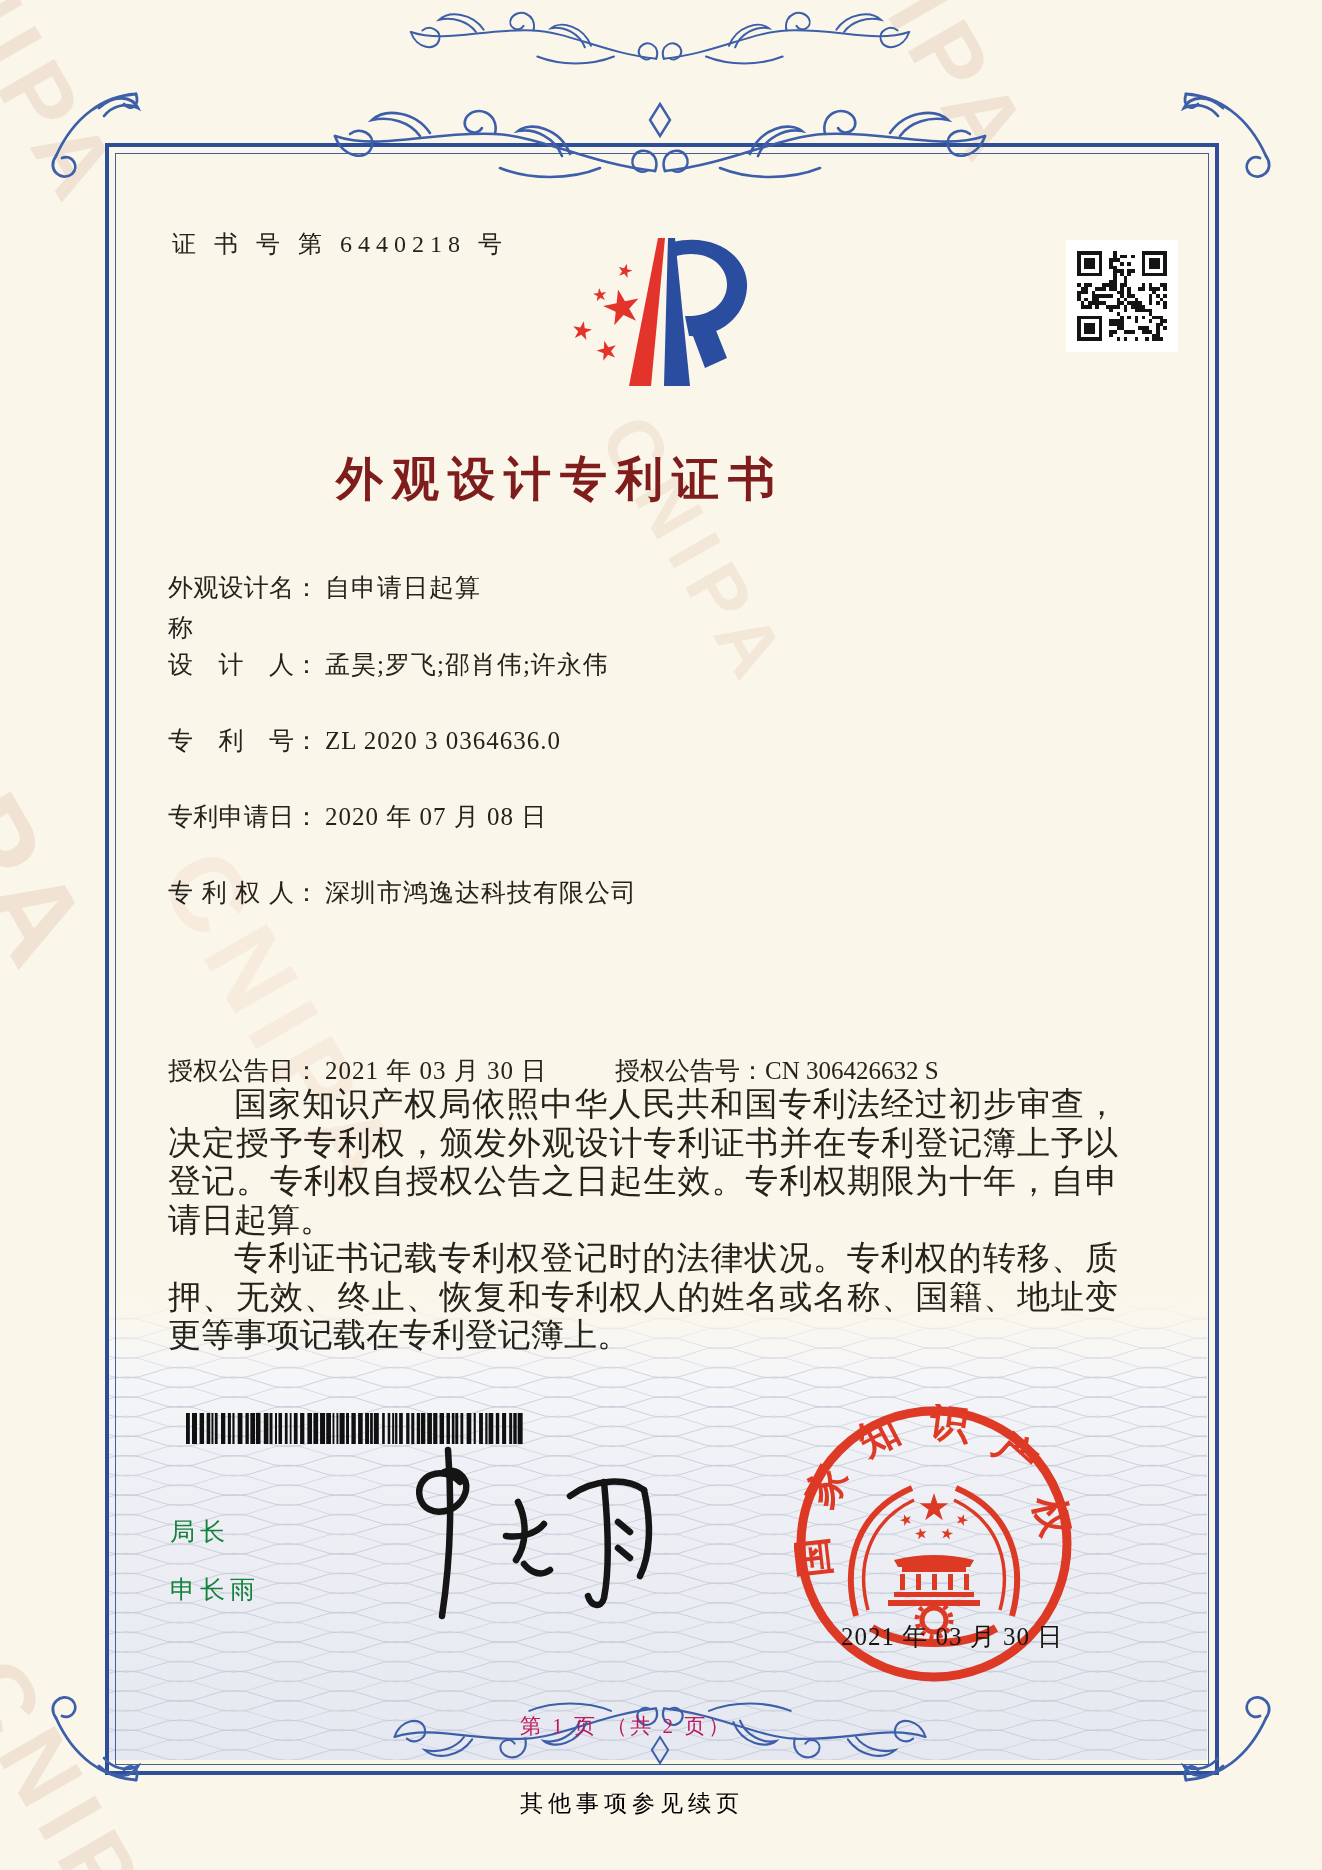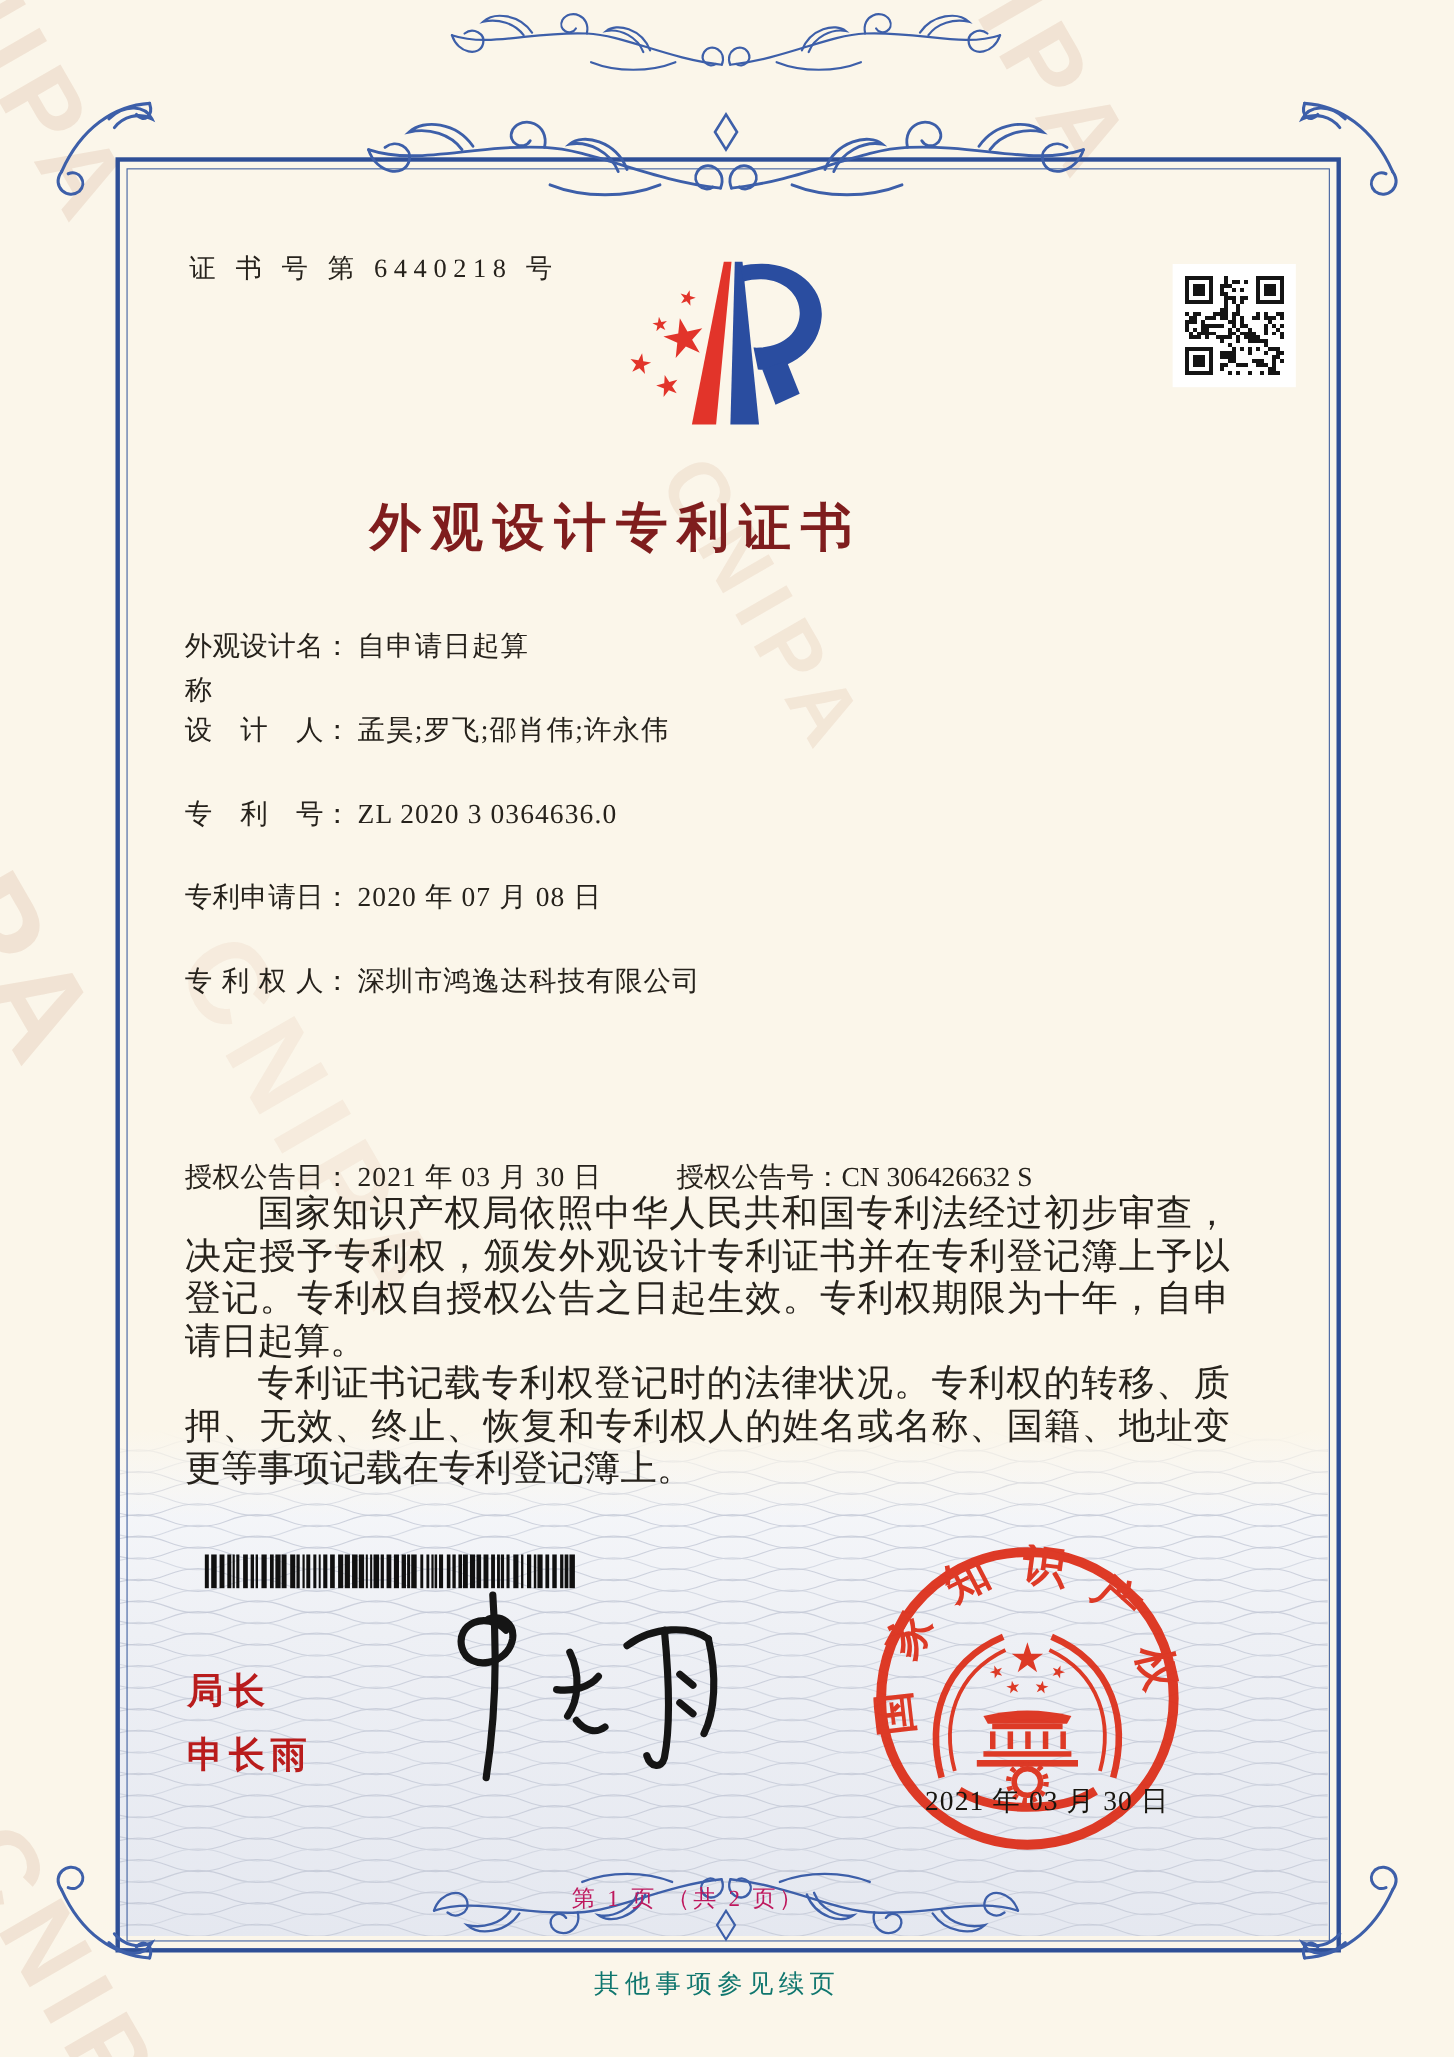--- a/index.html
+++ b/index.html
@@ -75,35 +75,35 @@
   .body-text{
     position:absolute;left:168px;top:1085px;width:950px;z-index:5;
     font-size:33px;line-height:38.5px;text-align:justify;
   }
   .body-text p{margin:0;text-indent:2em;}
   
   .barcode{position:absolute;left:186px;top:1413px;z-index:5;}
   .sig-label{
     position:absolute;left:170px;z-index:5;
     font-family:"Liberation Sans", sans-serif;
-    font-size:33px;letter-spacing:5px;color:#b91c1c;font-weight:bold;
+    font-size:25px;letter-spacing:5px;color:#15803d;
   }
   .signature{position:absolute;left:398px;top:1444px;z-index:6;}
   .seal{position:absolute;left:794px;top:1404px;z-index:5;opacity:.94;}
   .seal-date{
     position:absolute;left:822px;top:1620px;width:260px;text-align:center;
     font-size:25px;letter-spacing:1px;color:#17150f;z-index:7;white-space:nowrap;
   }
   .page-info{
     position:absolute;left:0;top:1712px;width:1252px;text-align:center;
     font-size:21px;letter-spacing:3px;z-index:6;color:#be185d;
   }
   .note{
     position:absolute;left:0;top:1788px;width:1264px;text-align:center;
-    font-size:23px;letter-spacing:5px;z-index:6;color:#0f766e;padding-left:20px;
+    font-size:23px;letter-spacing:5px;z-index:6;color:#000000;
   }
 </style>
 </head>
 <body>
 
 <div class="page">
 
   <div class="wm" style="left:-30px;top:-130px;font-size:95px;">CNIPA</div>
   <div class="wm" style="left:880px;top:-170px;font-size:95px;">CNIPA</div>
   <div class="wm" style="left:660px;top:400px;font-size:78px;opacity:.85;">CNIPA</div>

